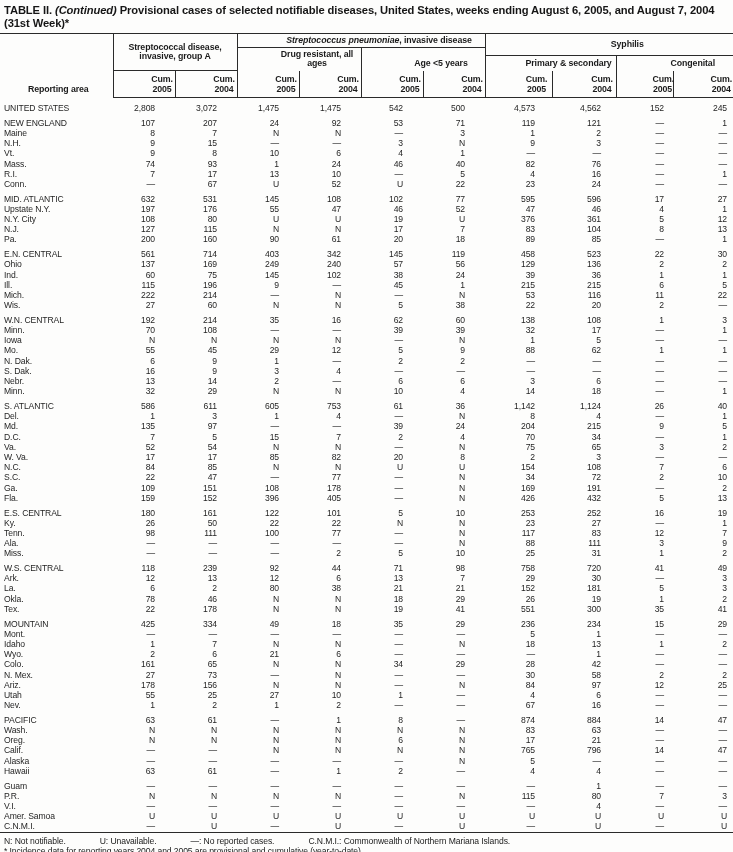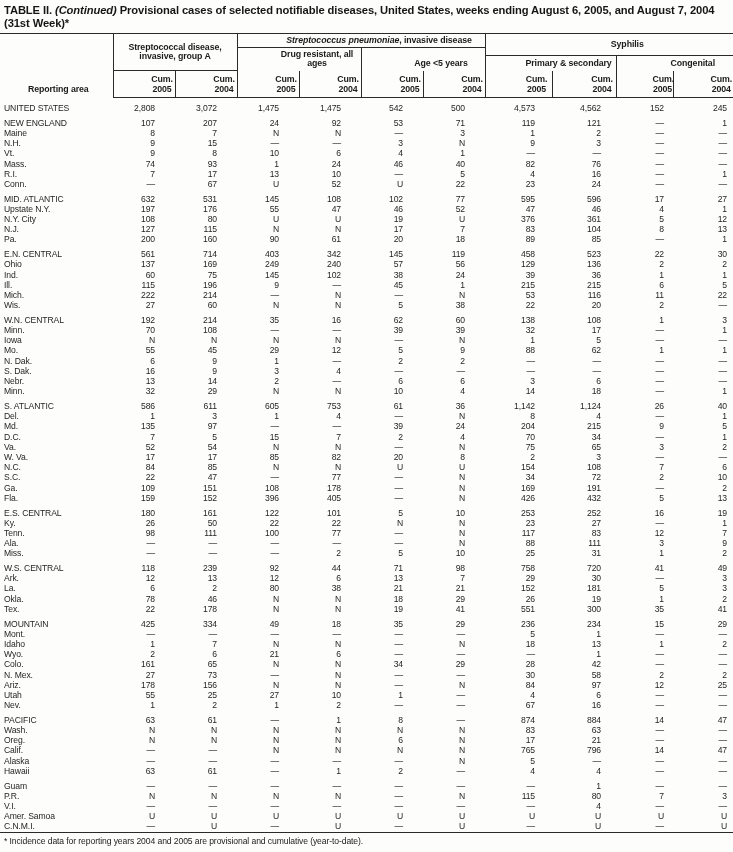--- a/index.html
+++ b/index.html
@@ -1034,16 +1034,22 @@
           <td class="val">U</td>
           <td class="val">—</td>
           <td class="val">U</td>
           <td class="val">—</td>
           <td class="val">U</td>
         </tr>
       </tbody>
   </table>
 
   <div class="footnotes">
+    <div class="legend">
+      <span>N: Not notifiable.</span>
+      <span>U: Unavailable.</span>
+      <span>—: No reported cases.</span>
+      <span>C.N.M.I.: Commonwealth of Northern Mariana Islands.</span>
+    </div>
     <div>* Incidence data for reporting years 2004 and 2005 are provisional and cumulative (year-to-date).</div>
   </div>
 
 </div>
 
 </body></html>

